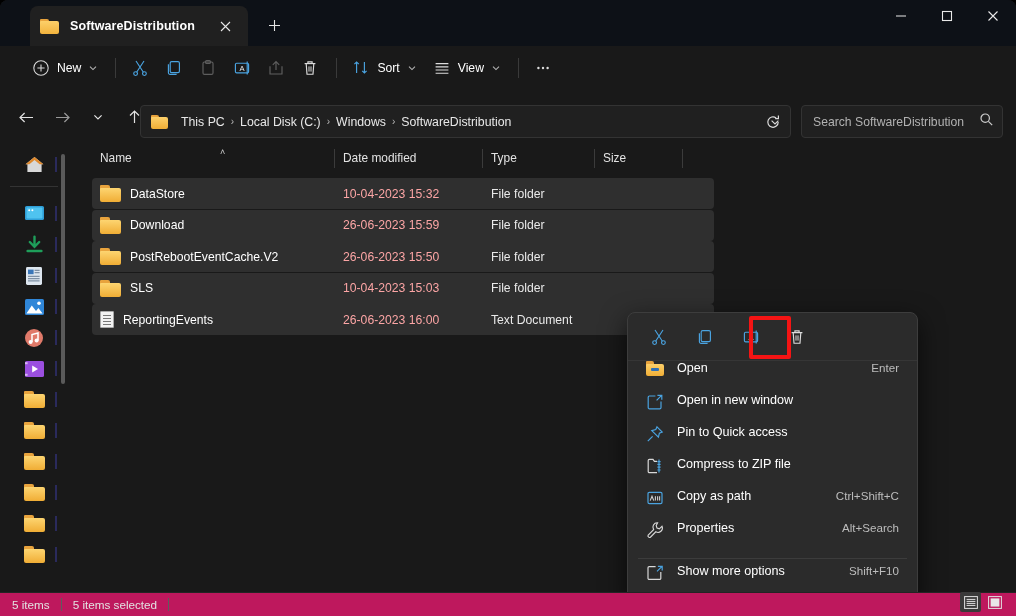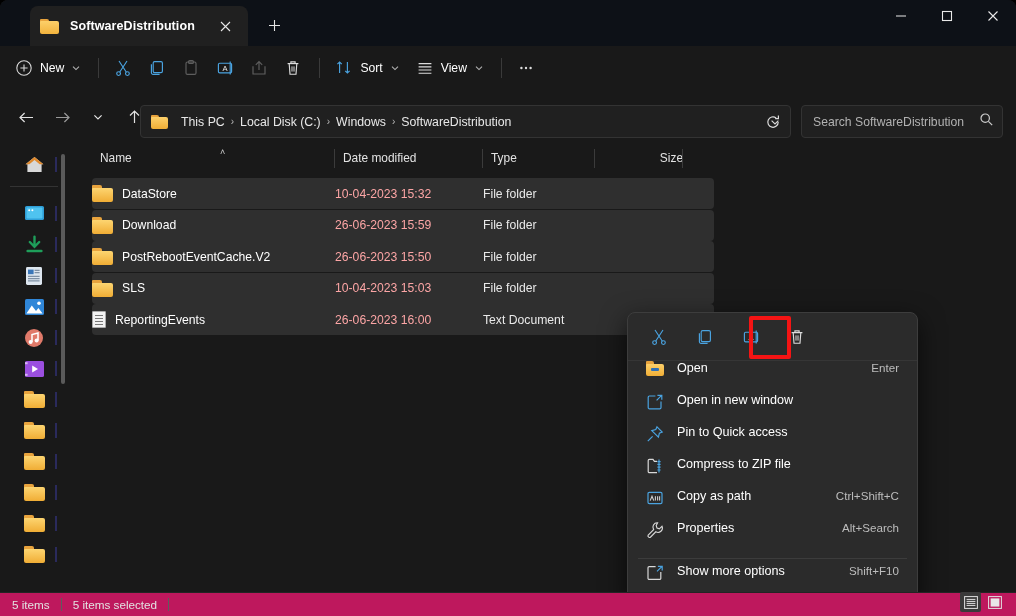--- a/index.html
+++ b/index.html
@@ -58,21 +58,21 @@
     display:flex; align-items:center; justify-content:center;
   }
   #btn-min { right:92px; }
   #btn-max { right:46px; }
   #btn-close { right:0; }
 
   
   #toolbar {
     position:absolute; left:0; top:46px; width:1016px; height:44px;
     background:#191919;
-    display:flex; align-items:center; padding-left:8px;
+    display:flex; align-items:center; padding-left:25px;
   }
   .tb-item {
     height:32px; border-radius:4px; display:flex; align-items:center;
     padding:0 7px; margin-right:2px; gap:7px; white-space:nowrap;
   }
   .tb-item .lbl { font-size:12.2px; color:#fff; }
   .tb-sep { width:1px; height:20px; background:#3a3a3a; margin:0 8px; }
   .tb-icon { width:18px; height:18px; display:block; }
   .chev { width:10px; height:10px; display:block; opacity:.85; }
   .dim { opacity:.38; }
@@ -170,28 +170,28 @@
     height:28px; display:flex; align-items:center; position:relative;
     font-size:11.9px; color:#e3e3e3; padding-left:8px;
   }
   .col:after {
     content:""; position:absolute; right:0; top:5px; width:1px; height:19px;
     background:#3b3b3b;
   }
   #col-name { width:243px; }
   #col-date { width:148px; }
   #col-type { width:112px; }
-  #col-size { width:88px;justify-content:flex-end; }
+  #col-size { width:88px; }
   #sortcaret {
     position:absolute; left:128px; top:3px; font-size:9px; color:#c9c9c9;
   }
   #rows { position:absolute; left:24px; top:34px; width:622px; }
   .row {
     height:31px; display:flex; align-items:center; border-radius:4px;
-    margin-bottom:0.5px; background:#2f2f2f; padding-left:0;
+    margin-bottom:0.5px; background:#2f2f2f; padding-left:8px;
   }
   .row .nm {
     width:243px; display:flex; align-items:center; gap:9px;
     font-size:12.2px; color:#ffffff; overflow:hidden; white-space:nowrap;
   }
   .row .dt { width:148px; font-size:12.2px; color:#fca5a5; }
   .row .tp { width:112px; font-size:12.2px; color:#e9e9e9; }
   .row .sz { width:88px; font-size:12.2px; color:#e9e9e9; }
   .doc-ic {
     width:14px; height:17px; background:#f2f2f2; border:1px solid #aaa;

